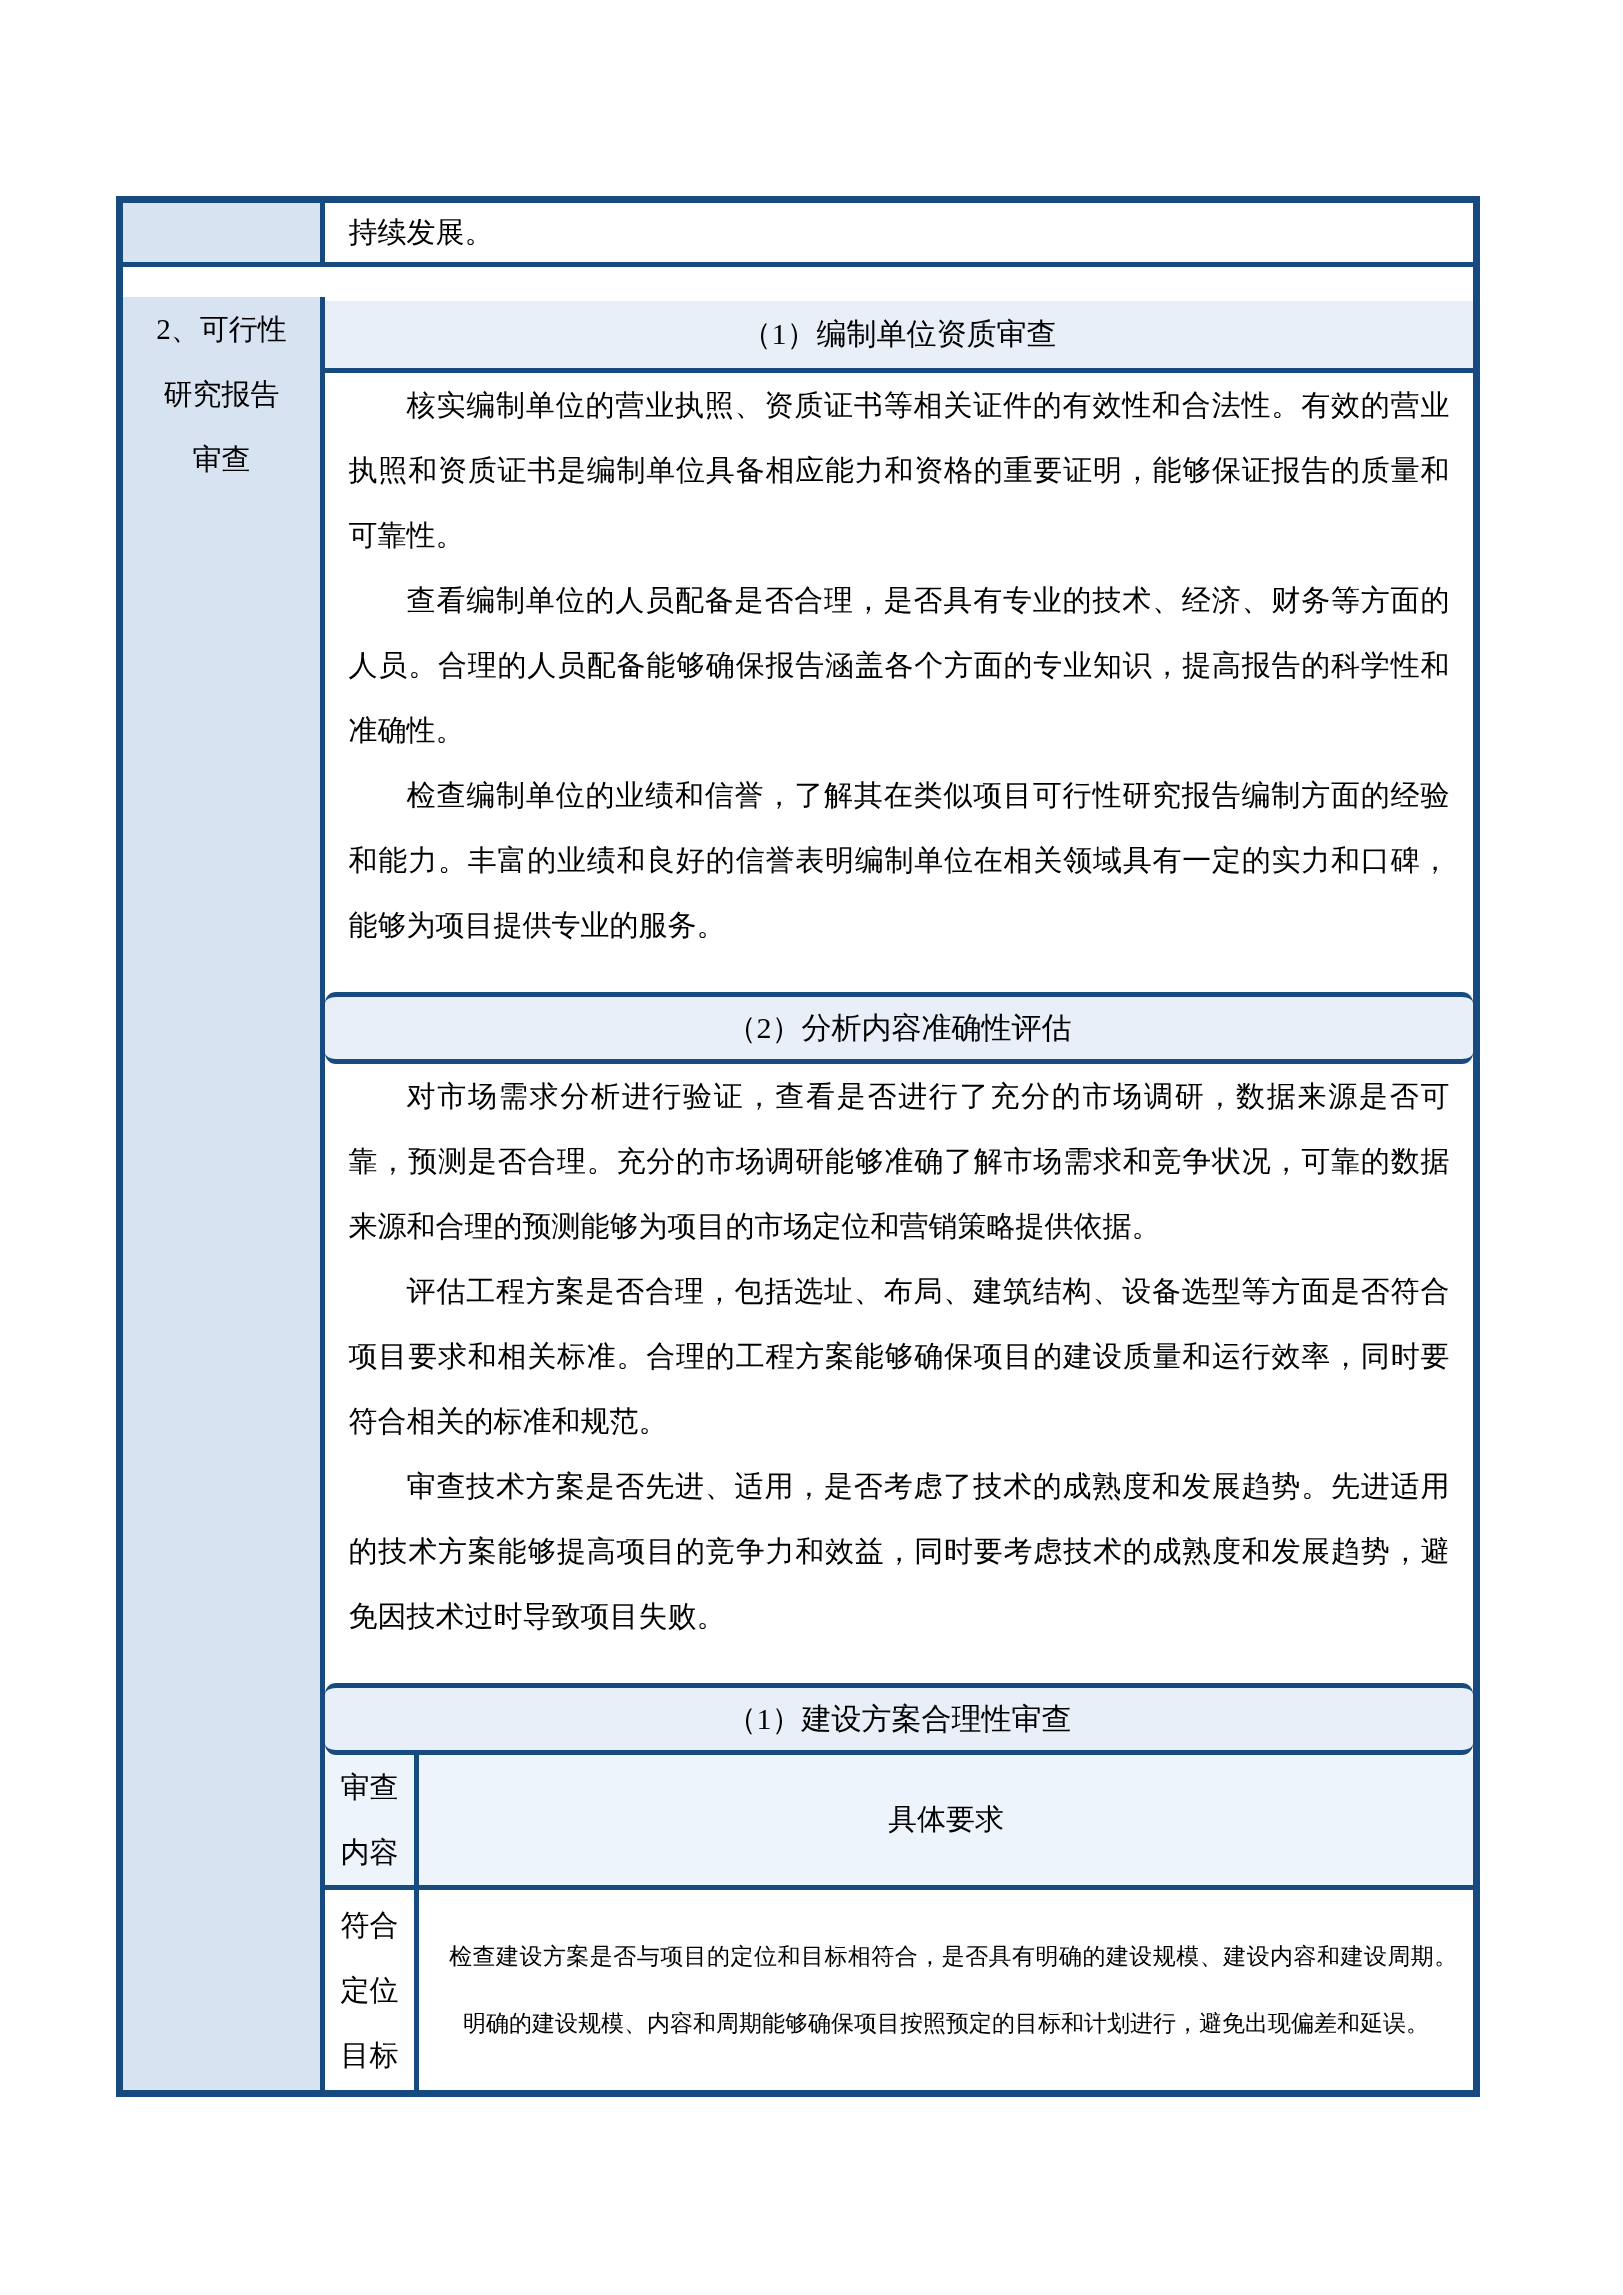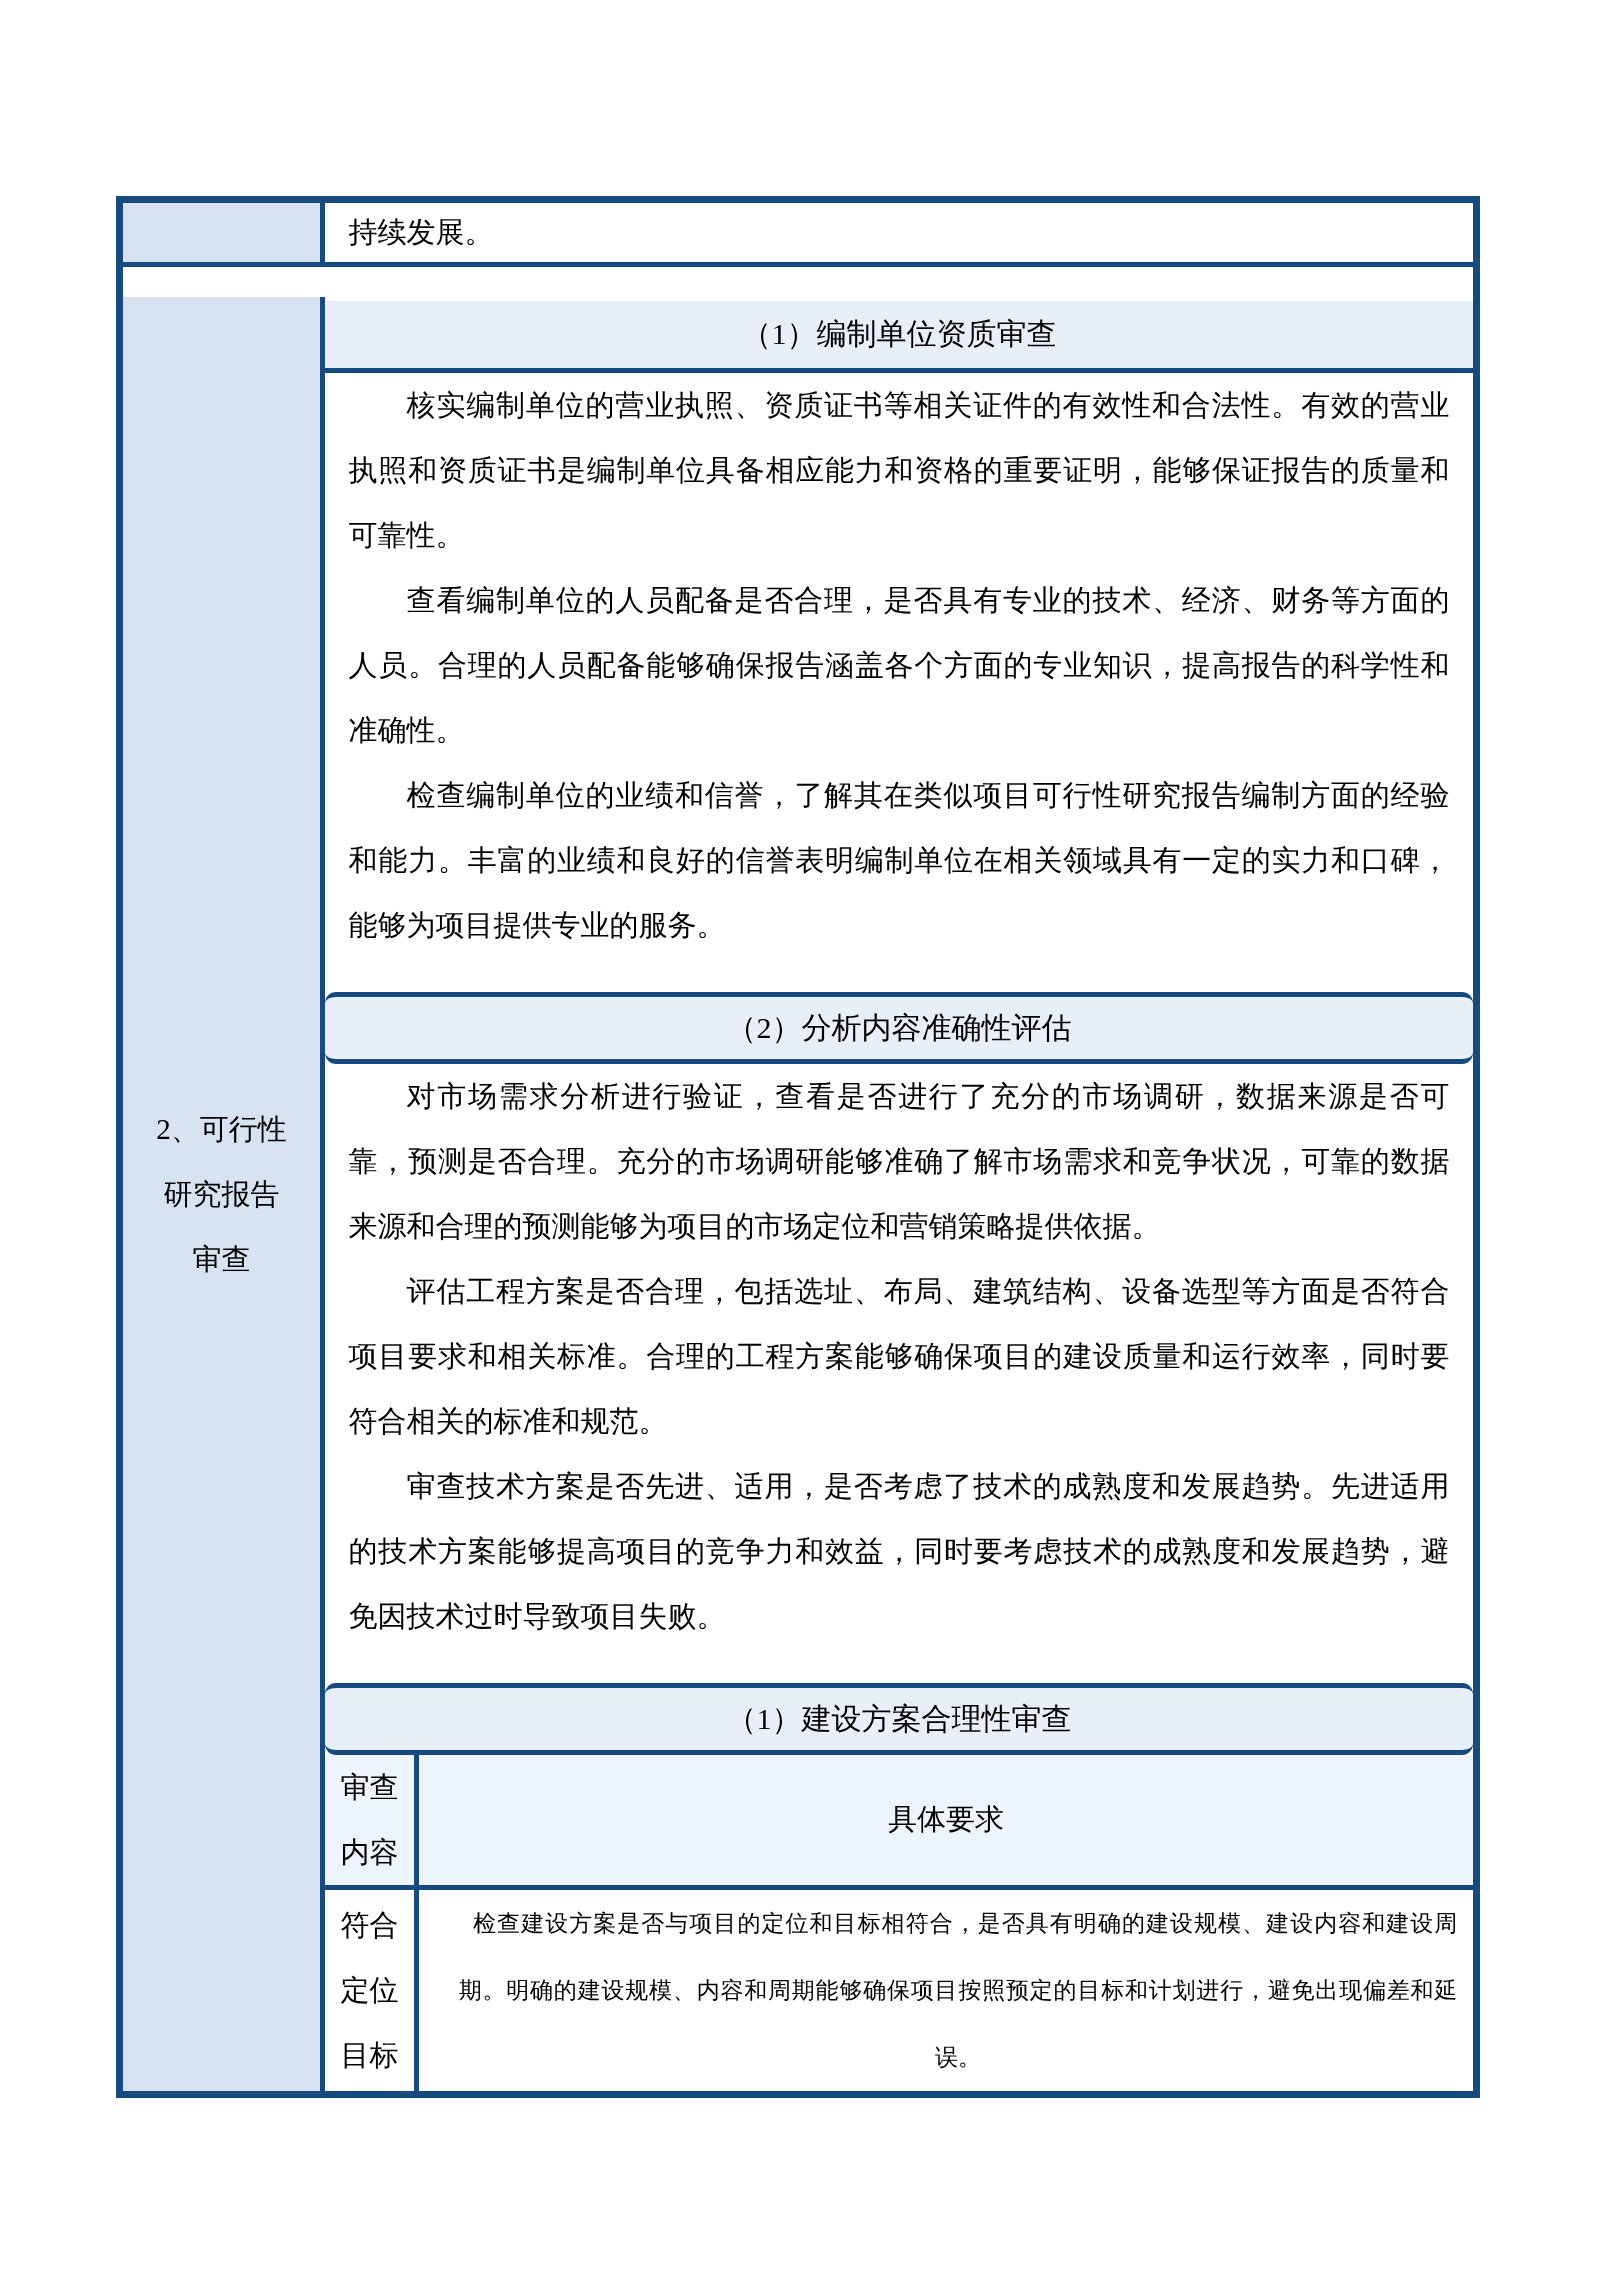--- a/index.html
+++ b/index.html
@@ -43,21 +43,20 @@
   .cell-main { flex: 1 1 auto; background: #fff; min-width: 0; }
   .cont-cell { display: flex; align-items: center; }
   .cont-text {
     font-size: 29px;
     line-height: 59px;
     padding: 0 23.6px;
     text-align: left;
   }
   .row-main .cell-side {
     display: flex;
-    align-items: center;
     justify-content: center;
     margin-top: 30px;
   }
   .side-label {
     font-size: 29px;
     line-height: 65px;
     text-align: center;
     white-space: pre-line;
   }
   .band {
@@ -102,21 +101,21 @@
   .subcell-right {
     flex: 1 1 auto;
     min-width: 0;
   }
   .subrow-header .subcell-right {
     display: flex;
     align-items: center;
     justify-content: center;
     font-size: 29px;
   }
-  .subrow-body { background: #fff; min-height: 200px; gap: 24px; }
+  .subrow-body { background: #fff; min-height: 200px; }
   .subrow-body .subcell-right {
     display: flex;
     align-items: center;
     padding: 0 15.7px;
   }
   .subrow-body .para-req {
     font-size: 23px;
     line-height: 67px;
     text-align: justify;
     text-align-last: center;

